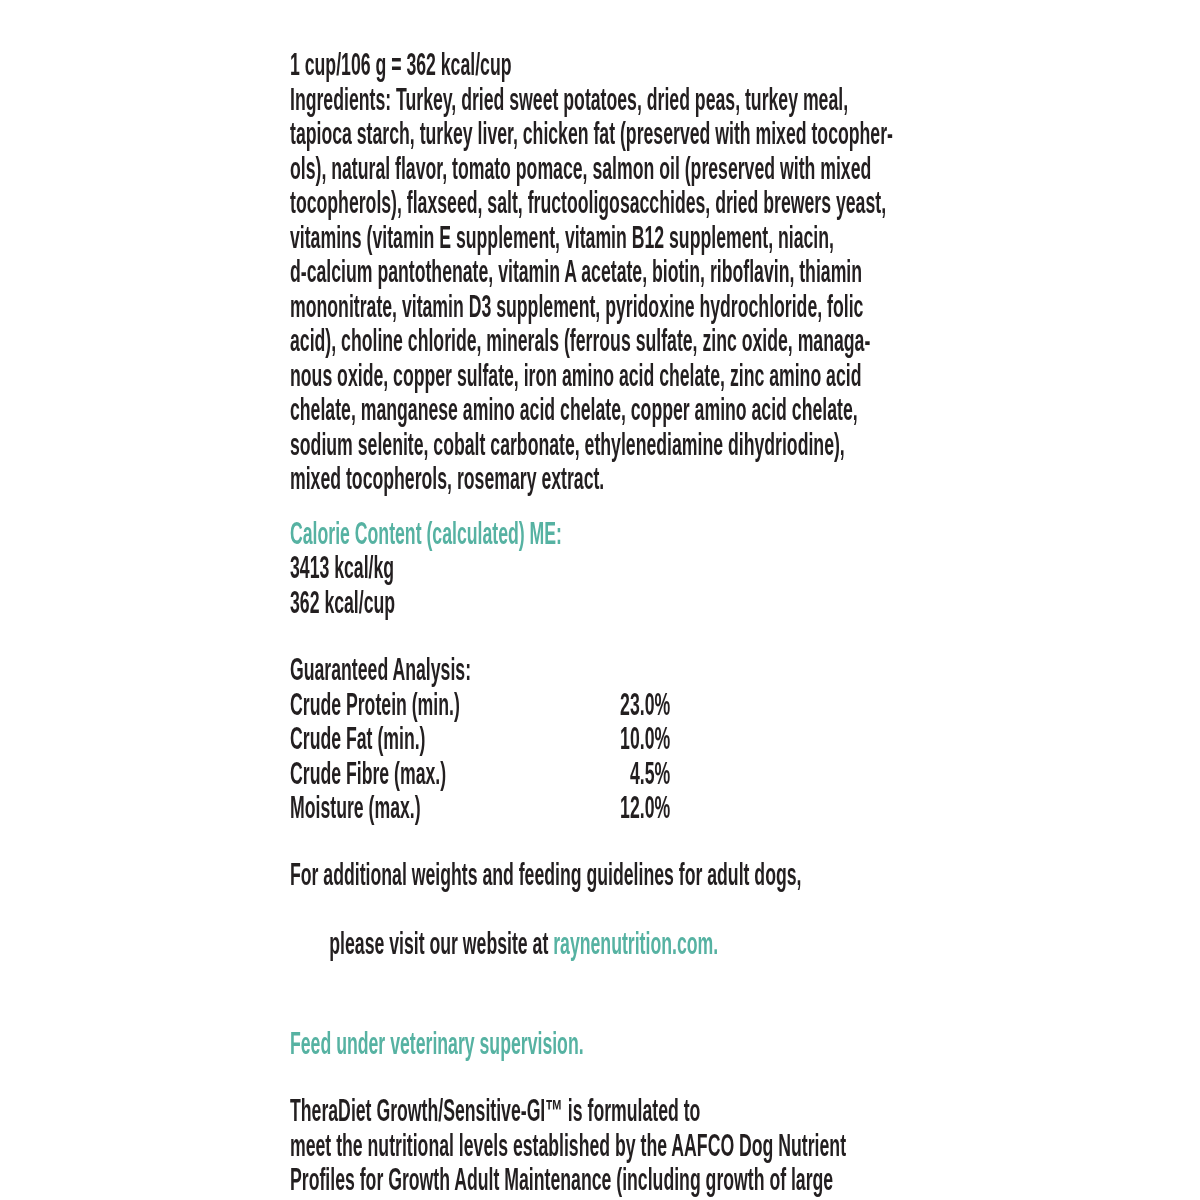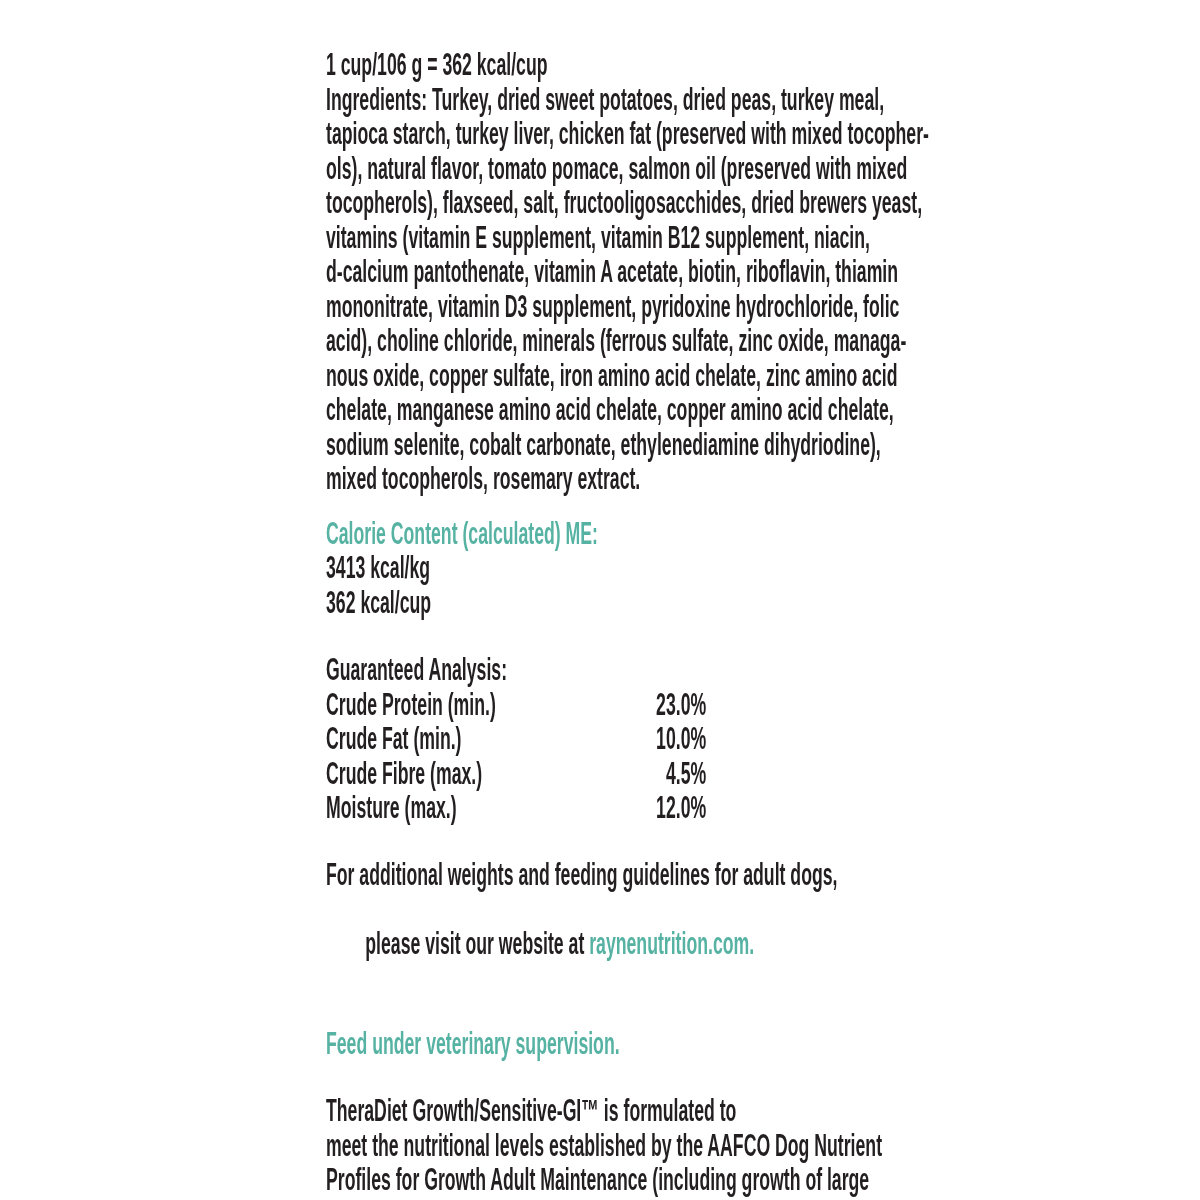--- a/index.html
+++ b/index.html
@@ -6,21 +6,20 @@
     margin: 0;
     padding: 0;
     background: #ffffff;
   }
   .page {
     position: relative;
     width: 1028px;
     height: 1200px;
     background: var(--bg, #ffffff);
     overflow: hidden;
-    margin-left: 36px;
   }
   .content {
     position: absolute;
     left: 290px;
     top: 48px;
     width: 1070px;
     transform: scaleX(0.57);
     transform-origin: 0 0;
     font-family: "Liberation Sans", "DejaVu Sans", sans-serif;
     font-weight: bold;

